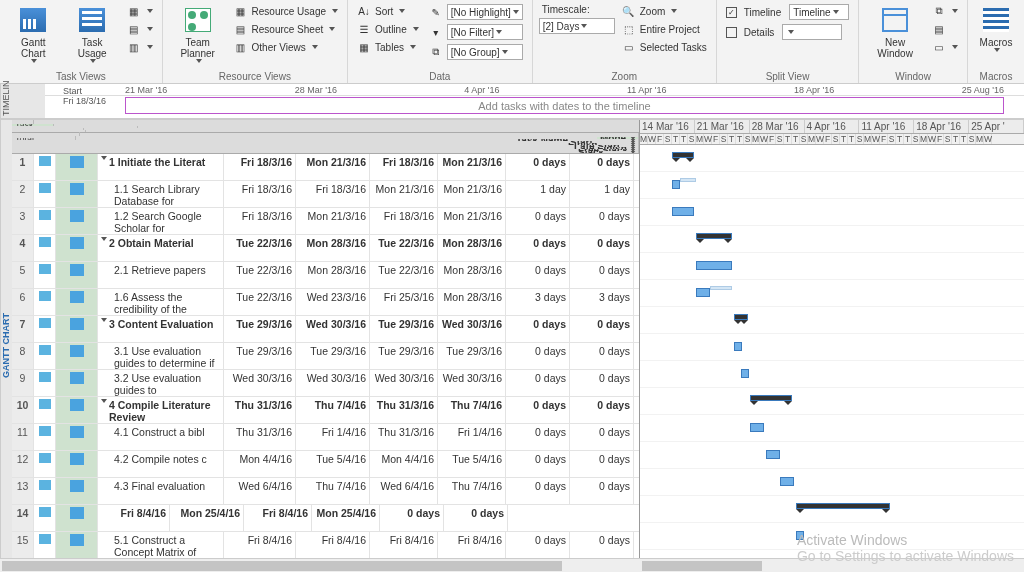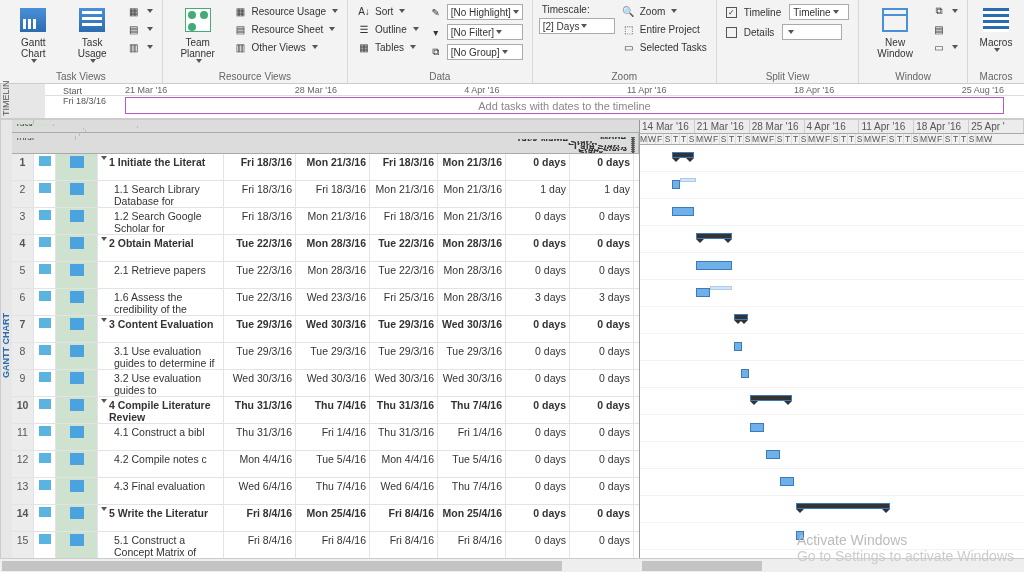--- a/index.html
+++ b/index.html
@@ -585,21 +585,20 @@
           <div class="dc c-tslack num">0 days</div>
         </div>
         <div class="drow summary">
           <div class="dc c-id">14</div>
           <div class="dc c-ind center">
             <span class="ind-ico"></span>
           </div>
           <div class="dc c-mode center">
             <span class="mode-ico"></span>
           </div>
-          <div class="dc c-name"><span class="collapse"></span>5 Write the Literatur</div>
           <div class="dc c-start num">Fri 8/4/16</div>
           <div class="dc c-finish num">Mon 25/4/16</div>
           <div class="dc c-lstart num">Fri 8/4/16</div>
           <div class="dc c-lfinish num">Mon 25/4/16</div>
           <div class="dc c-fslack num">0 days</div>
           <div class="dc c-tslack num">0 days</div>
         </div>
         <div class="drow">
           <div class="dc c-id">15</div>
           <div class="dc c-ind center">

